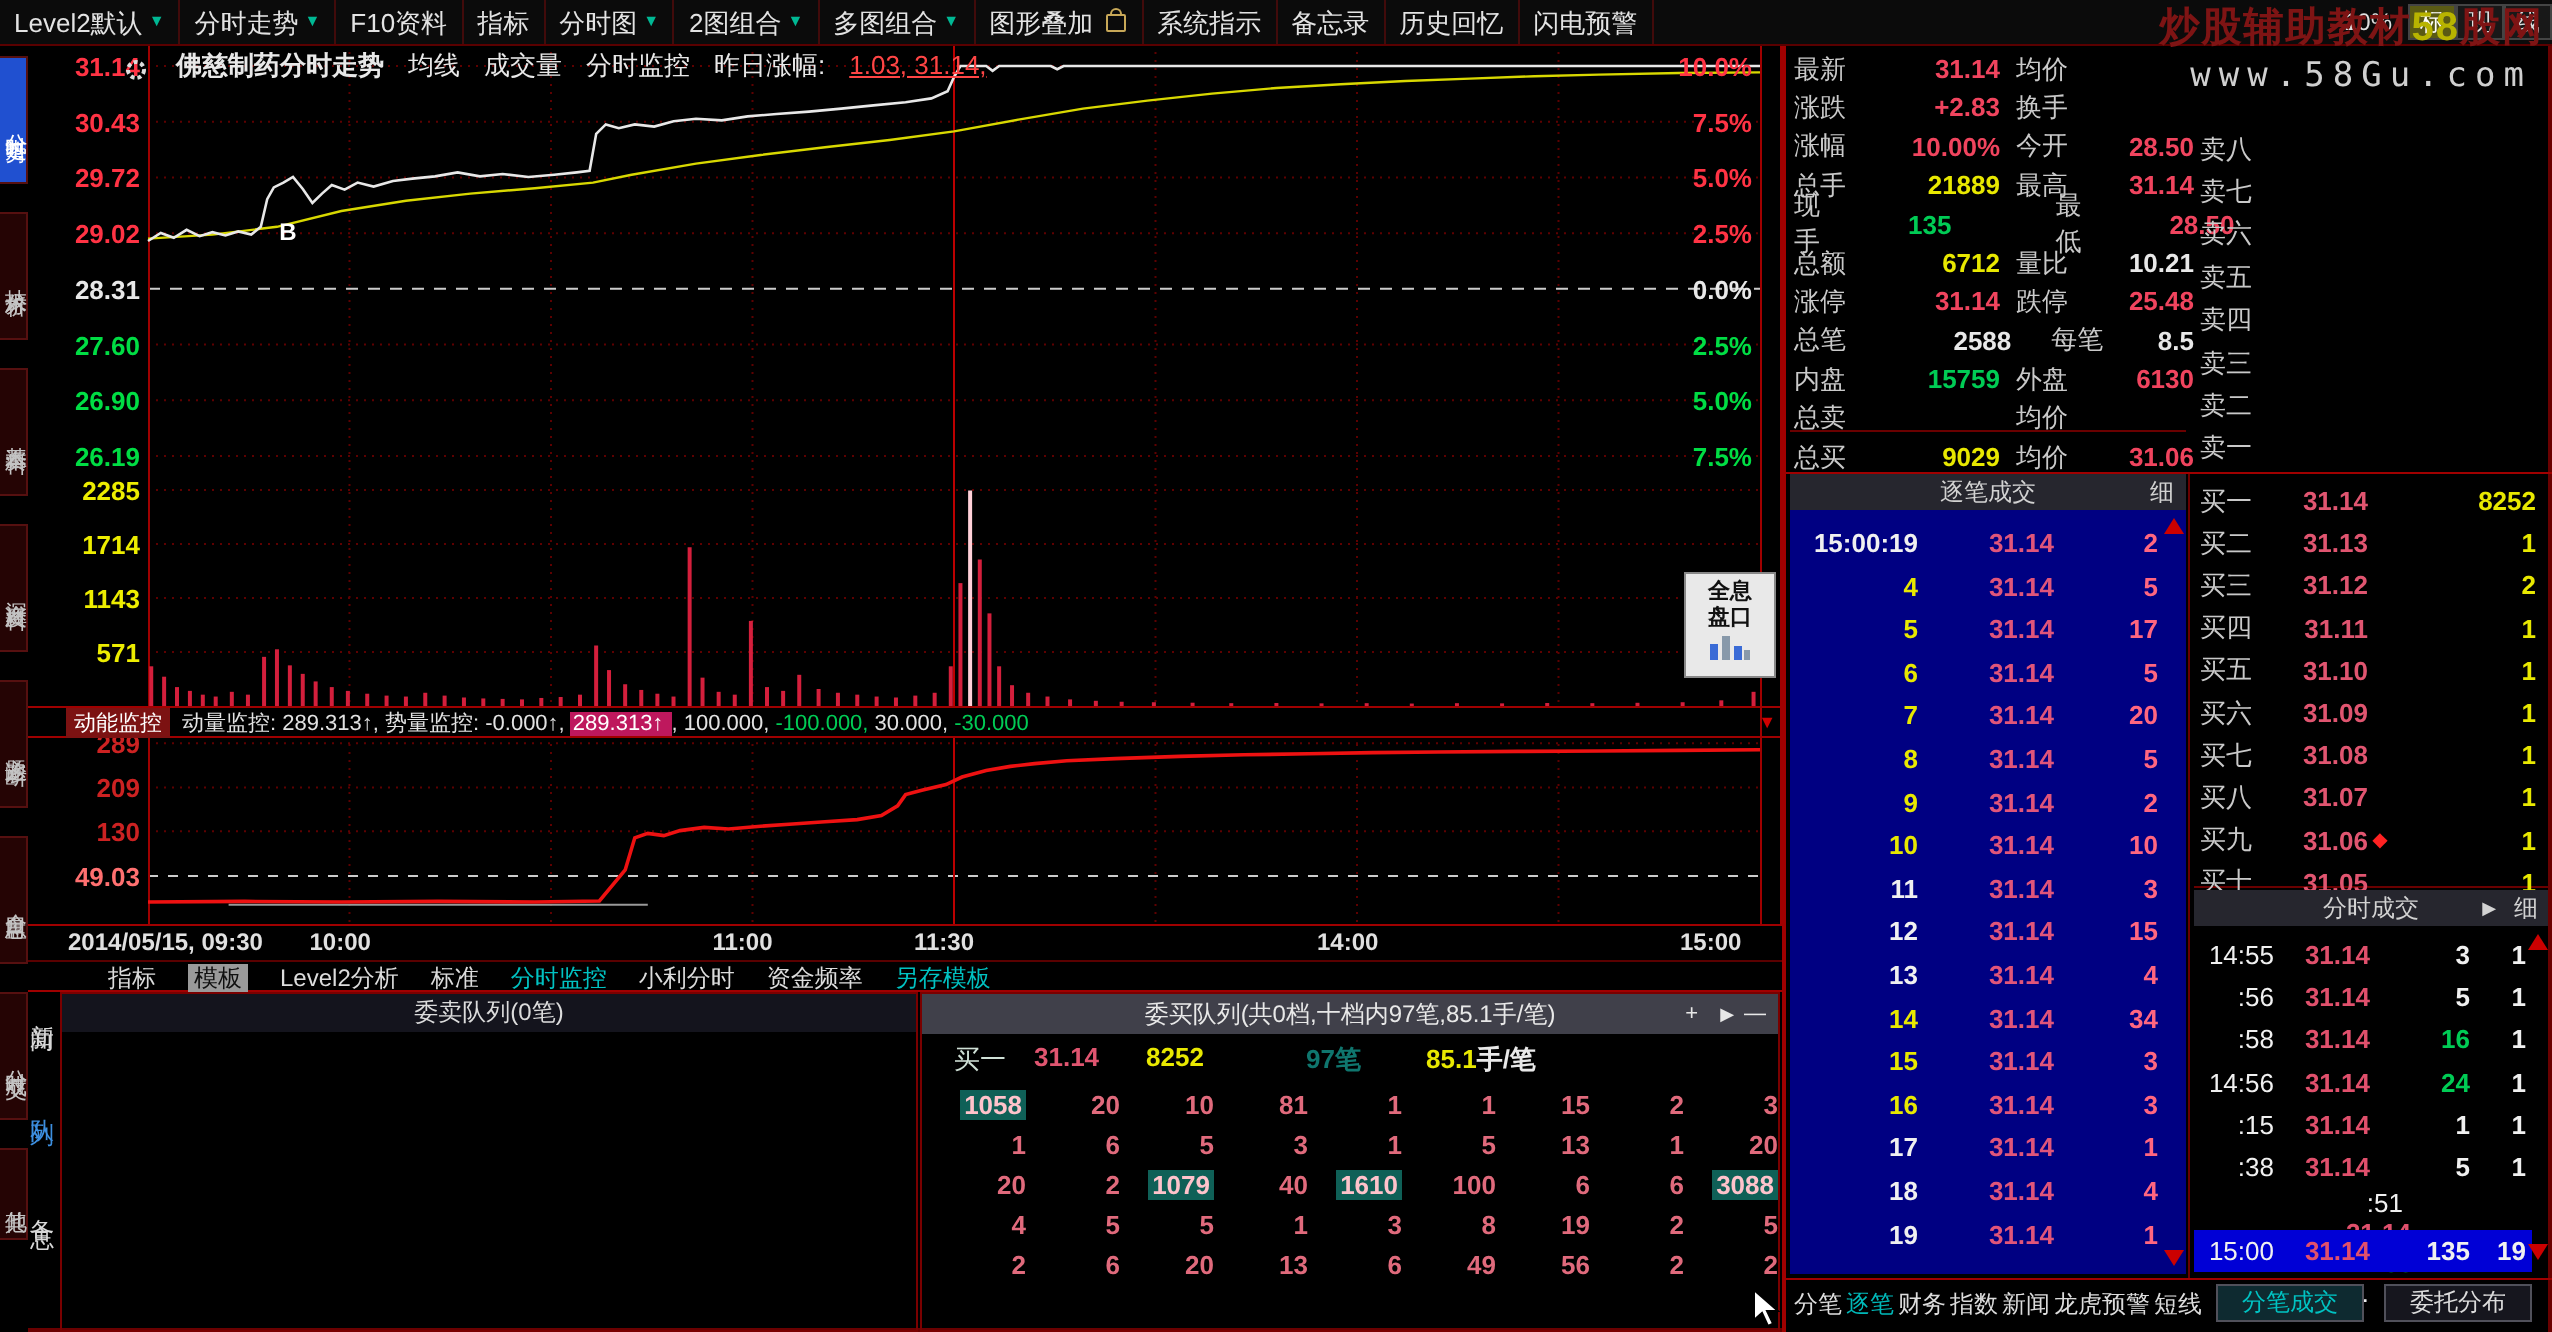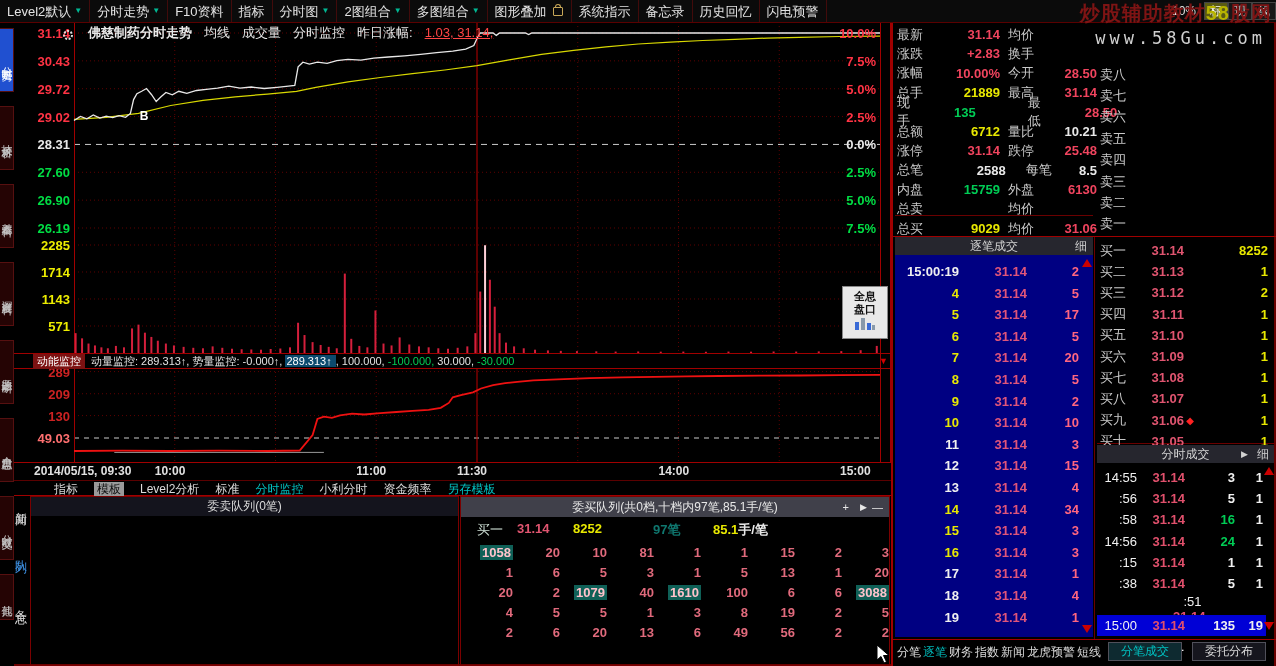--- a/index.html
+++ b/index.html
@@ -31,21 +31,21 @@
   .mini-tab{position:absolute;left:15px;width:14px;writing-mode:vertical-rl;text-orientation:upright;
             color:#d8d8d8;font-size:12px;text-align:center;letter-spacing:2px;z-index:5;cursor:default}
   .mini-tab.accent{color:#3d8fe0}
   
   .chart-title{position:absolute;left:88px;top:24px;z-index:6;font-size:13px;color:#e8e8e8;white-space:nowrap}
   .chart-title span{margin-right:12px}
   .ct-vals{color:#ff4545;text-decoration:underline}
   .strip{position:absolute;left:14px;top:354px;width:877px;height:14px;z-index:6;font-size:11px;white-space:nowrap}
   .strip .chip{background:#7c1212;color:#fff;padding:0 4px;margin:0 6px 0 19px;display:inline-block}
   .seg-w{color:#e2e2e2}.seg-g{color:#00cc55}
-  .seg-hl{background:#0c4a6e;color:#fff;padding:0 1px}
+  .seg-hl{background:#be185d;color:#fff;padding:0 1px}
   .strip-close{position:absolute;right:3px;top:2px;color:#d00000;font-size:9px}
   .holo{position:absolute;left:842px;top:286px;width:44px;height:48px;background:#e9e9e9;border:1px solid #888;
         z-index:8;text-align:center;color:#111;font-size:11px;font-weight:bold;line-height:13px;padding-top:3px;cursor:pointer}
   .timeaxis{position:absolute;left:14px;top:464px;width:877px;height:16px;z-index:6;font-size:12px;color:#e0e0e0;font-weight:bold}
   .timeaxis span{position:absolute;top:0}
   
   .tabsrow{position:absolute;left:14px;top:480px;width:877px;height:16px;border-top:1px solid #5a0000;z-index:6;
            font-size:12px;white-space:nowrap;padding-left:40px;box-sizing:border-box}
   .tabsrow .tb{margin-right:16px;color:#dcdcdc;cursor:pointer}
   .tabsrow .tb.active{background:#9a9a9a;color:#101010;padding:0 3px}

